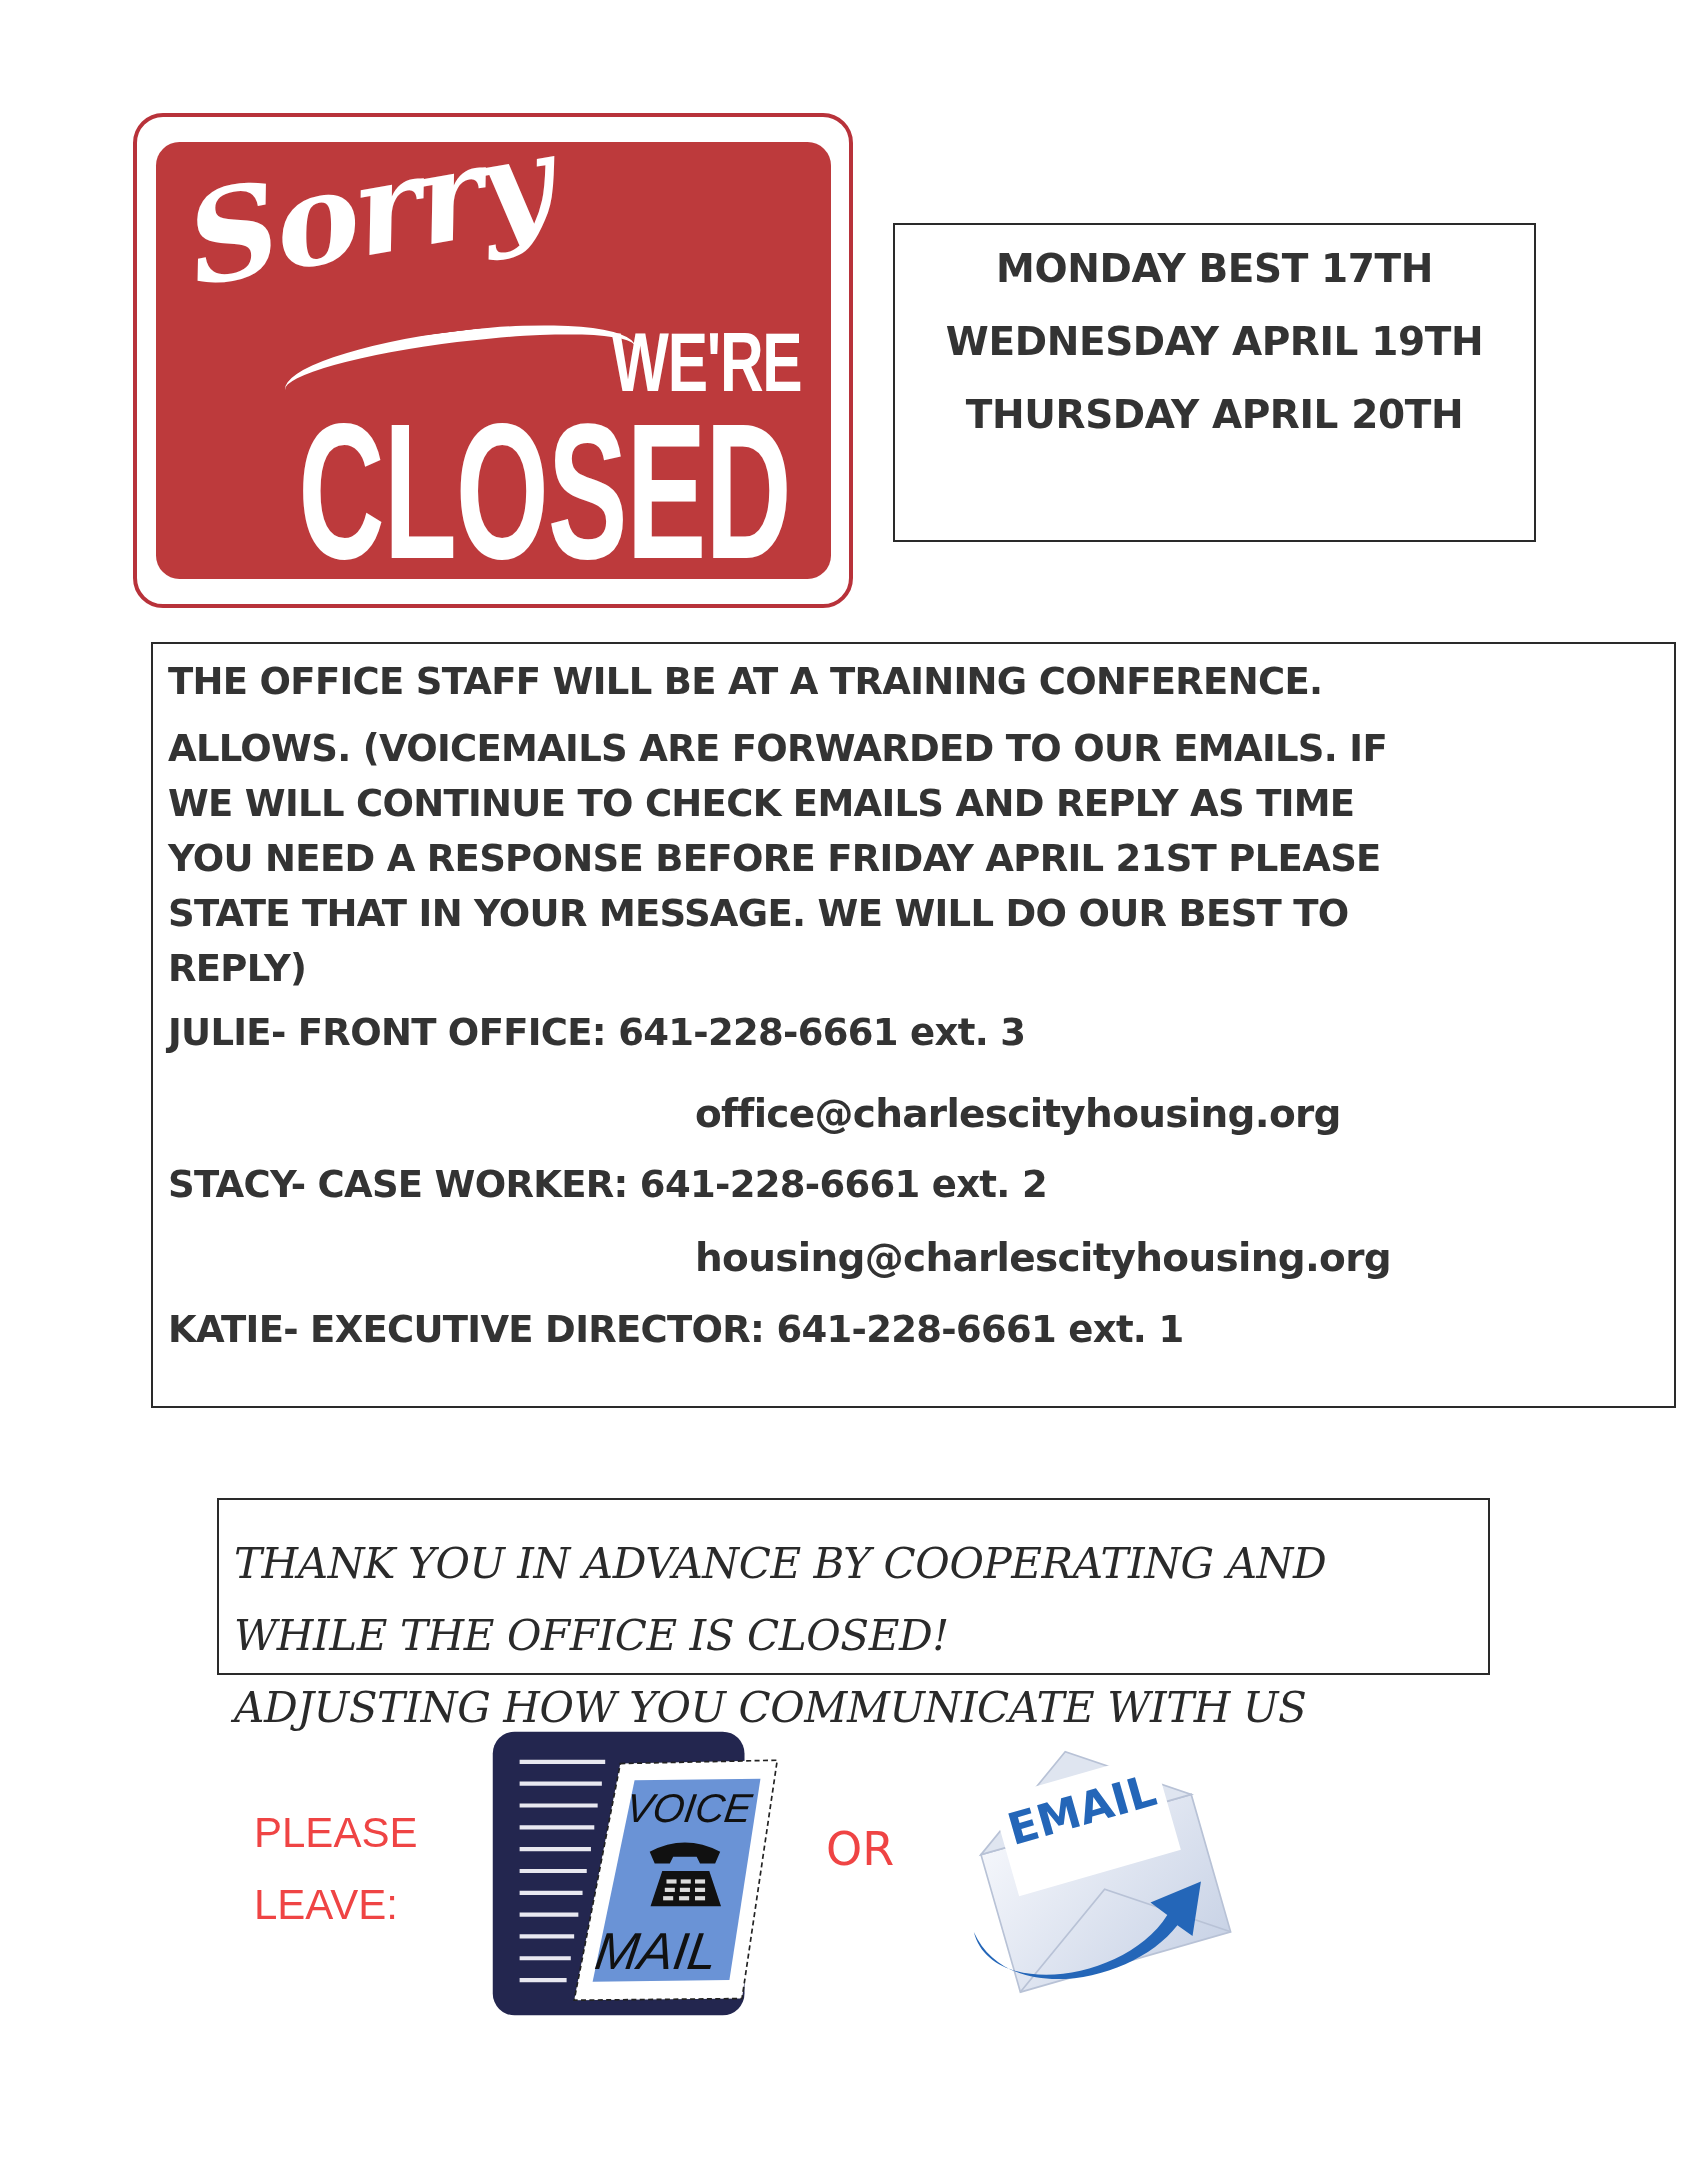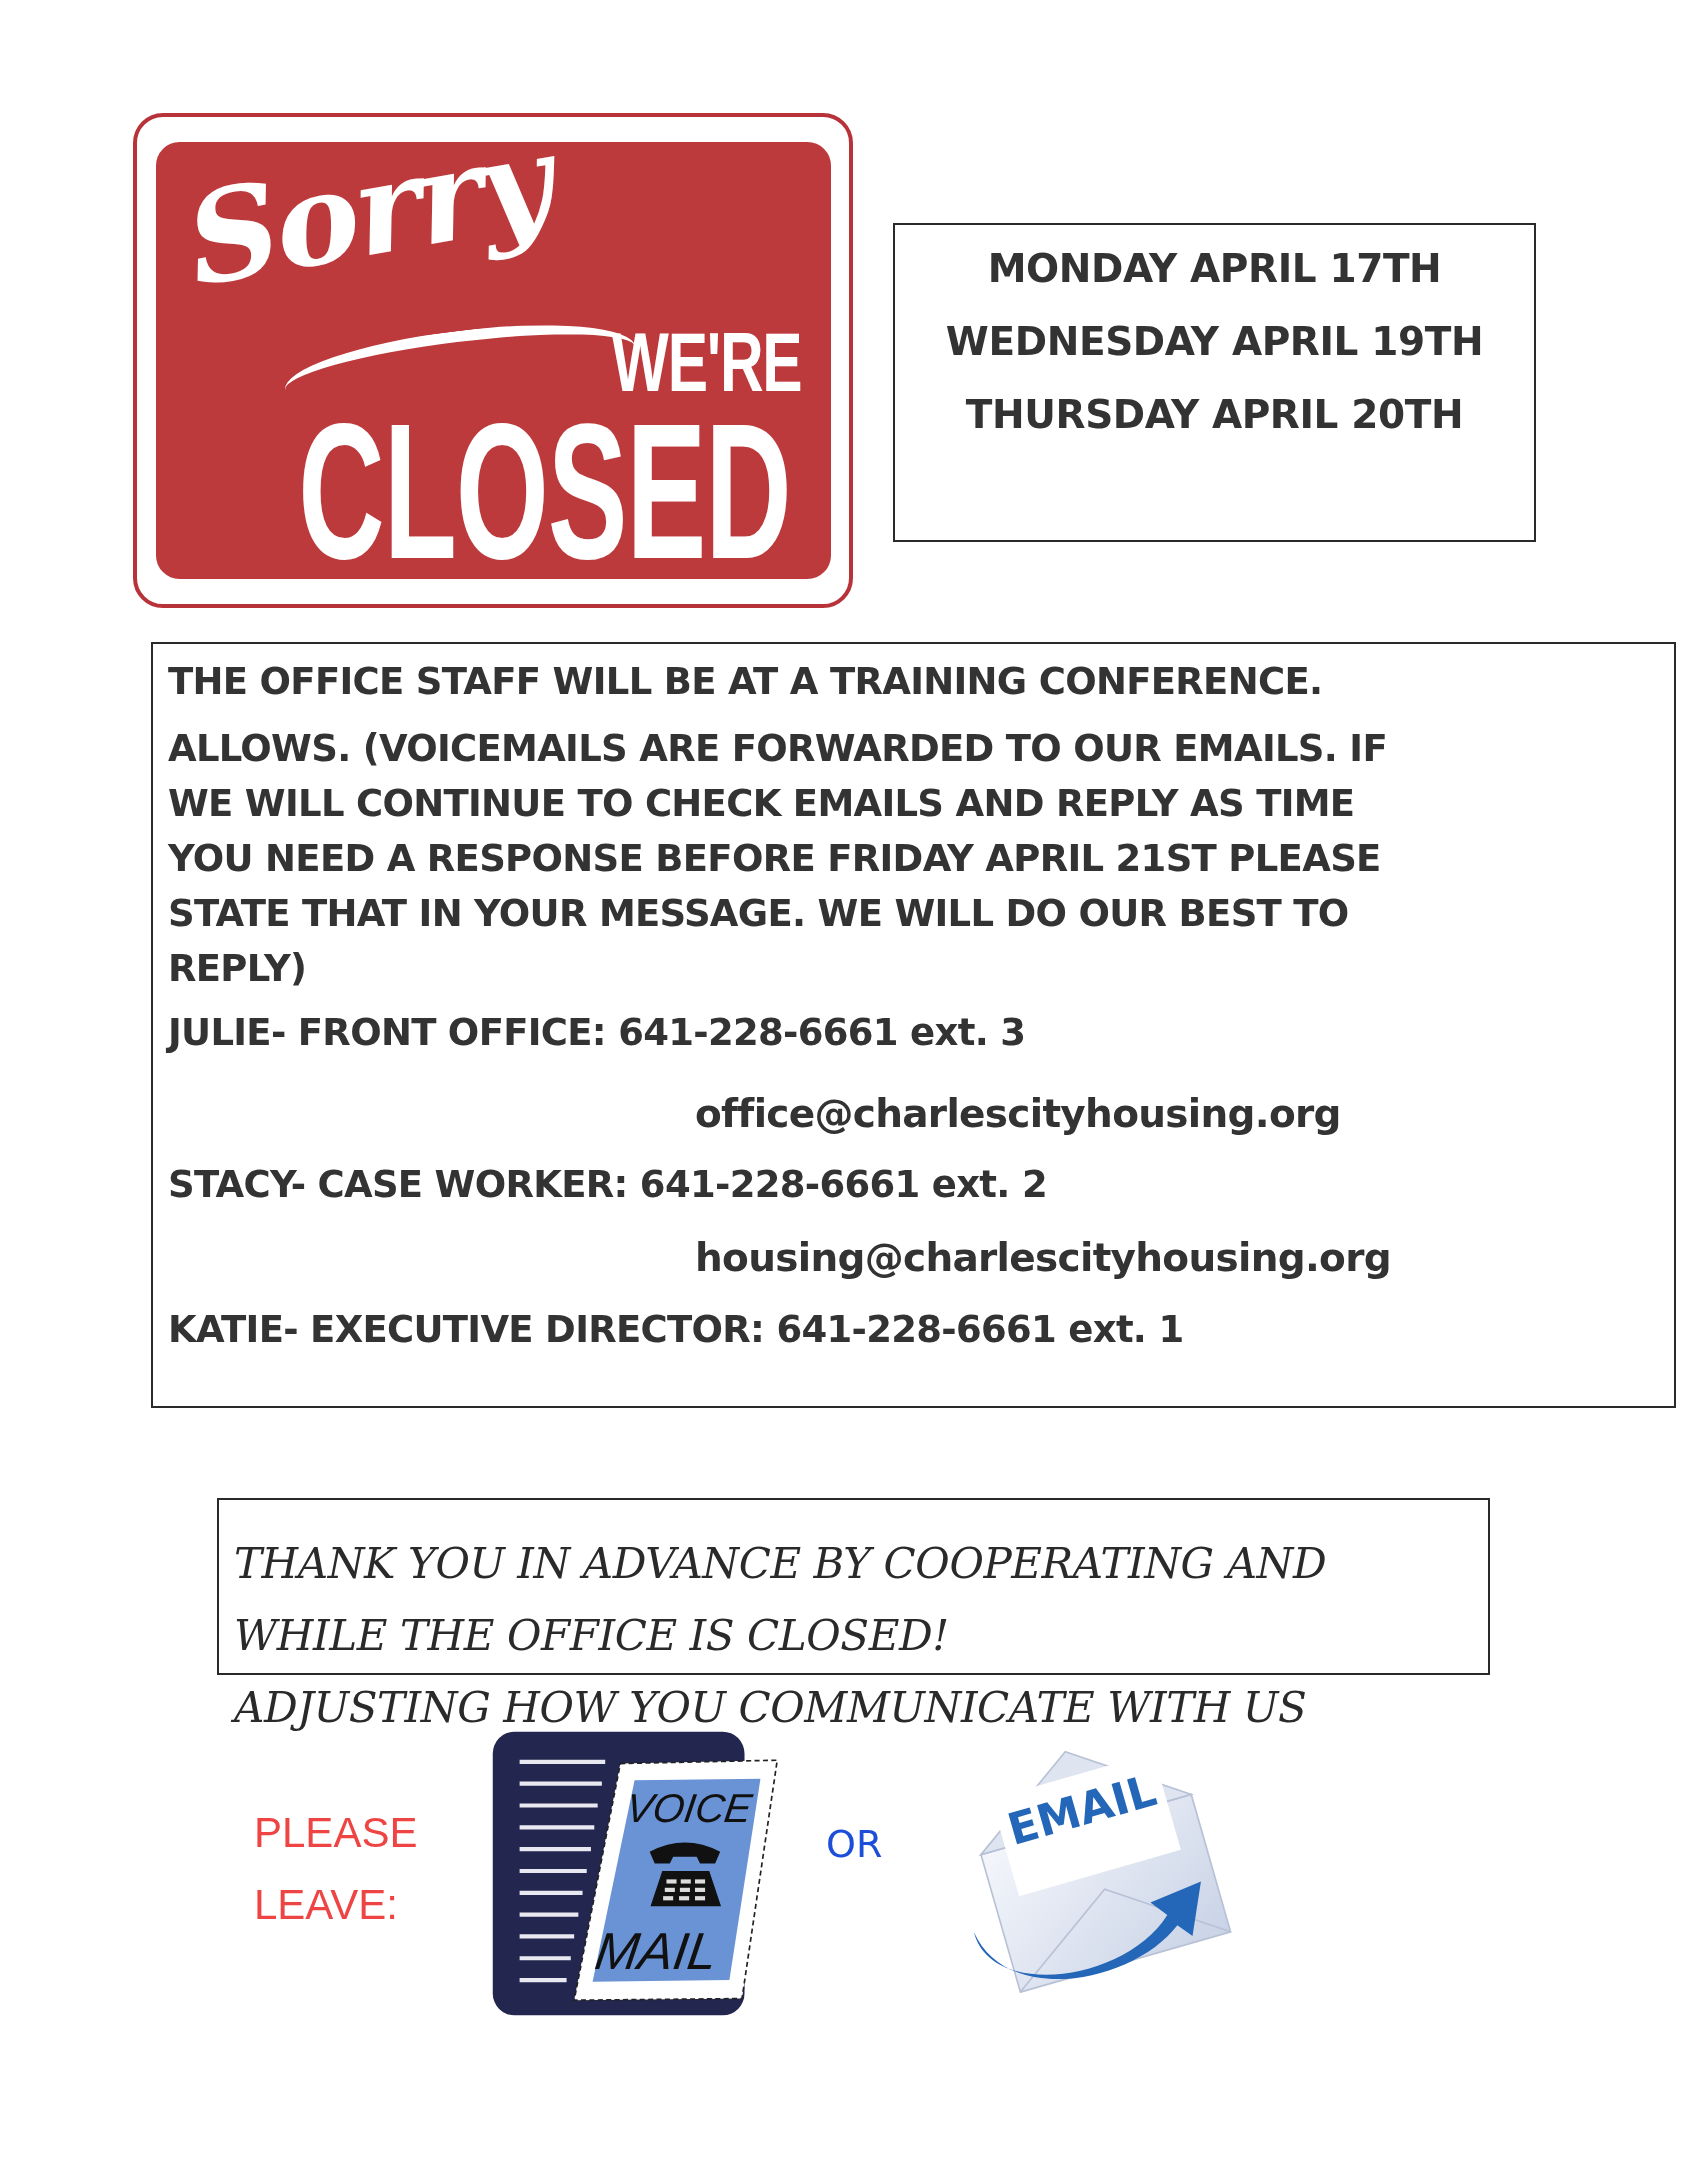--- a/index.html
+++ b/index.html
@@ -24,38 +24,38 @@
   .p-msg { position: absolute; left: 15px; top: 77px; line-height: 55px; }
   .contact { position: absolute; left: 15px; line-height: 50px; }
   .email { position: absolute; left: 542px; line-height: 50px; font-size: 39px !important; }
 
   
   .thanks { position: absolute; left: 217px; top: 1498px; width: 1273px; height: 177px; border: 2.5px solid #2a2a2a; box-sizing: border-box; padding: 28px 0 0 15px; }
   .thanks-line { font-family: "DejaVu Serif", serif; font-style: italic; font-size: 42px; line-height: 72px; color: #2a2a2a; white-space: nowrap; letter-spacing: -0.4px; }
 
   
   .please { position: absolute; left: 254px; top: 1797px; font-family: Liberation Sans, sans-serif; font-size: 42px; line-height: 72px; color: #ef4444; }
-  .or { position: absolute; left: 826px; top: 1822px; font-family: "DejaVu Sans", sans-serif; font-size: 38px; color: #1d4ed8; }
+  .or { position: absolute; left: 826px; top: 1822px; font-family: "DejaVu Sans", sans-serif; font-size: 46px; color: #ef4444; }
   .vm { position: absolute; left: 490px; top: 1730px; width: 290px; height: 287px; }
   .em { position: absolute; left: 957px; top: 1730px; width: 286px; height: 286px; }
 </style>
 </head>
 <body>
 
 <div class="sign">
   <div class="sign-inner">
     <div class="sorry">Sorry</div>
     <div class="swoosh" style="top:189px; left:126px;"></div>
     <div class="were">WE'RE</div>
     <div class="closed">CLOSED</div>
   </div>
 </div>
 
 <div class="dates">
-  <div class="date-line">MONDAY APRIL 17TH</div>
+  <div class="date-line">MONDAY BEST 17TH</div>
   <div class="date-line">WEDNESDAY APRIL 19TH</div>
   <div class="date-line">THURSDAY APRIL 20TH</div>
 </div>
 
 <div class="info">
   <p class="p-first">THE OFFICE STAFF WILL BE AT A TRAINING CONFERENCE.</p>
   <div class="p-msg">
     <p style="line-height:55px">ALLOWS. (VOICEMAILS ARE FORWARDED TO OUR EMAILS. IF</p>
     <p style="line-height:55px">WE WILL CONTINUE TO CHECK EMAILS AND REPLY AS TIME</p>
     <p style="line-height:55px">YOU NEED A RESPONSE BEFORE FRIDAY APRIL 21ST PLEASE</p>

